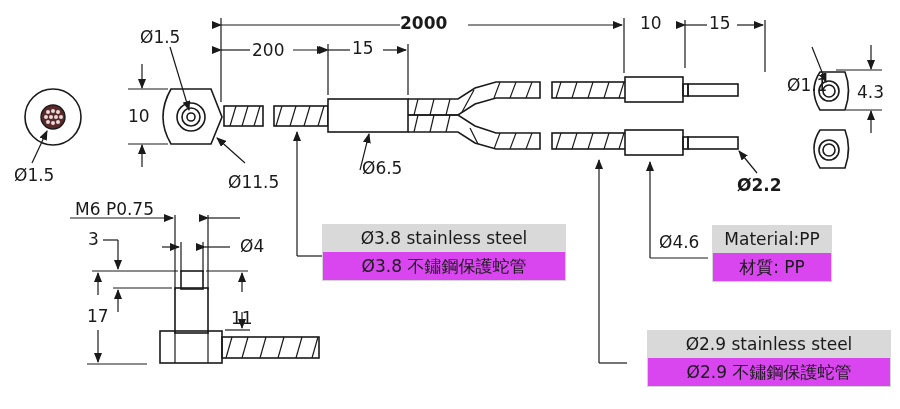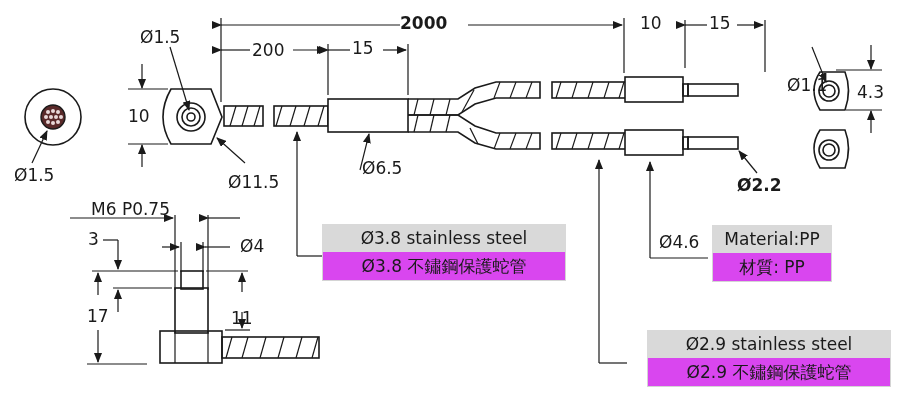--- a/index.html
+++ b/index.html
@@ -199,21 +199,21 @@
 <div class="plain" style="left:640px;top:13px;">10</div>
 <div class="plain" style="left:709px;top:13px;">15</div>
 <div class="plain" style="left:140px;top:27px;">Ø1.5</div>
 <div class="plain" style="left:128px;top:106px;">10</div>
 <div class="plain" style="left:14px;top:165px;">Ø1.5</div>
 <div class="plain" style="left:228px;top:172px;">Ø11.5</div>
 <div class="plain" style="left:362px;top:158px;">Ø6.5</div>
 <div class="plain" style="left:737px;top:175px;font-weight:bold;">Ø2.2</div>
 <div class="plain" style="left:787px;top:27px;margin-top:48px;">Ø1.1</div>
 <div class="plain" style="left:857px;top:82px;">4.3</div>
-<div class="plain" style="left:91px;top:199px;">M6 P0.75</div>
+<div class="plain" style="left:75px;top:199px;">M6 P0.75</div>
 <div class="plain" style="left:88px;top:229px;">3</div>
 <div class="plain" style="left:240px;top:236px;">Ø4</div>
 <div class="plain" style="left:87px;top:306px;">17</div>
 <div class="plain" style="left:231px;top:308px;">11</div>
 <div class="plain" style="left:659px;top:232px;">Ø4.6</div>
 
 <div class="label-box" style="left:322px;top:224px;width:244px;">
   <div class="lb-head">Ø3.8 stainless steel</div>
   <div class="lb-body">Ø3.8 不鏽鋼保護蛇管</div>
 </div>

